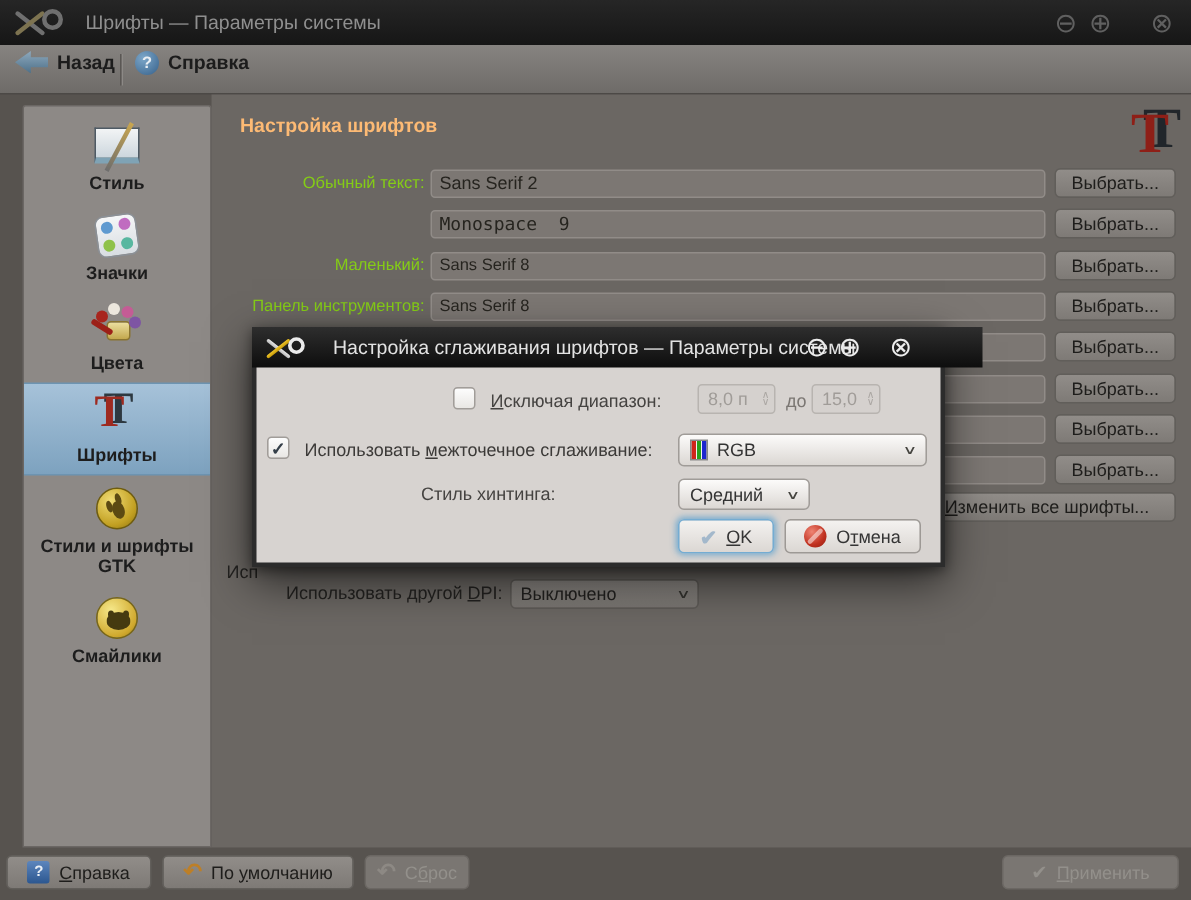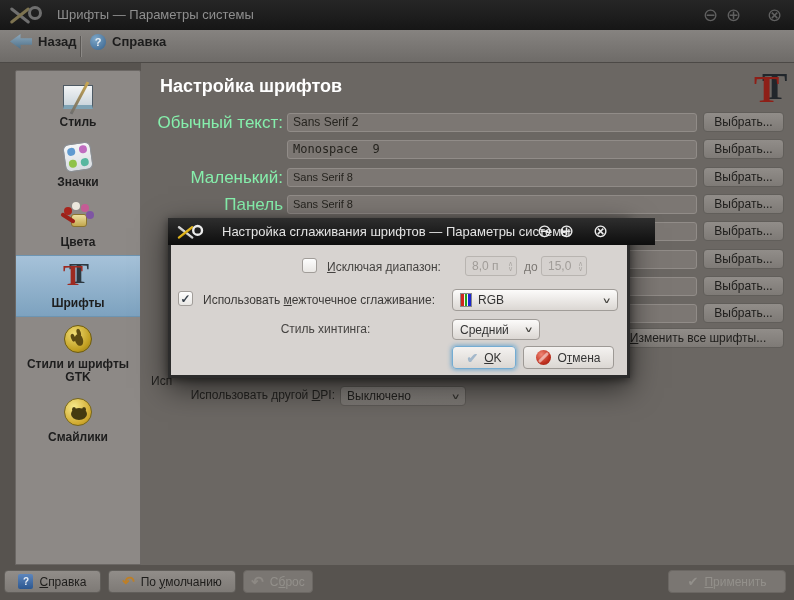--- a/index.html
+++ b/index.html
@@ -81,25 +81,25 @@
     box-shadow:-5px -4px 0 -2px #5c4a12, 2px -7px 0 -2px #5c4a12; }
   .ic-smile { position:relative; width:28px; height:28px; border-radius:50%;
     background:radial-gradient(circle at 35% 30%, #f6e88a, #d0a92e 70%, #a07f14); border:1px solid #77661a; }
   .ic-smile i { position:absolute; width:4px; height:5px; border-radius:50%; background:#453a10; top:8px; }
   .ic-smile .e1 { left:7px; } .ic-smile .e2 { left:17px; }
   .ic-smile .mouth { position:absolute; left:6px; top:9px; width:16px; height:12px;
     border:2px solid transparent; border-bottom-color:#453a10; border-radius:50%; }
 
   
   .content-bg { position:absolute; left:141px; top:63px; width:653px; height:502px; background:#6b6763; }
-  .heading { position:absolute; left:160px; top:76px; font-size:18px; font-weight:bold; color:#ffffff; }
+  .heading { position:absolute; left:160px; top:76px; font-size:13px; font-weight:bold; color:#fdba74; }
   .tt-lg { position:absolute; left:752px; top:72px; width:38px; height:38px; font-size:38px; }
   .tt-lg .t-back { left:10px; top:-8px; color:#21262b; } .tt-lg .t-front { left:2px; top:-5px; color:#8e1f17; }
 
-  .frow-label { position:absolute; width:138px; text-align:right; font-size:17px; color:#86efac; line-height:19px; left:145px; }
+  .frow-label { position:absolute; width:138px; text-align:right; font-size:11px; color:#84cc16; line-height:19px; left:145px; }
   .frow-input { position:absolute; left:287px; width:410px; height:19px; background:#7c7773;
     border:1px solid #918c88; border-radius:3px; font-size:12px; color:#26241f; line-height:17px; padding:0 5px; }
   .frow-input.mono { font-family:"DejaVu Sans Mono", monospace; white-space:pre; }
   .frow-input.small { font-size:11px; }
   .btn-gray { background:linear-gradient(#918d89,#7e7a76); border:1px solid #615e5a; border-radius:4px;
     font-size:12px; color:#1e1d1b; text-align:center; }
   .choose-btn { position:absolute; left:703px; width:81px; height:20px; line-height:18px; }
   .adjust-all { position:absolute; left:612px; top:328px; width:172px; height:20px; line-height:18px; }
   .partial-label { position:absolute; left:151px; top:374px; font-size:12px; color:#232220; }
   .dpi-label { position:absolute; left:145px; top:388px; width:190px; text-align:right; font-size:12px; color:#232220; }

